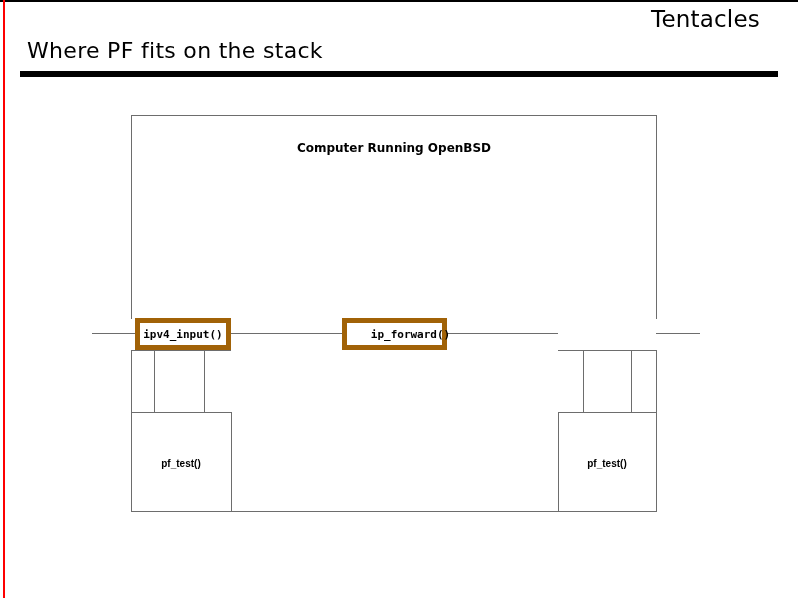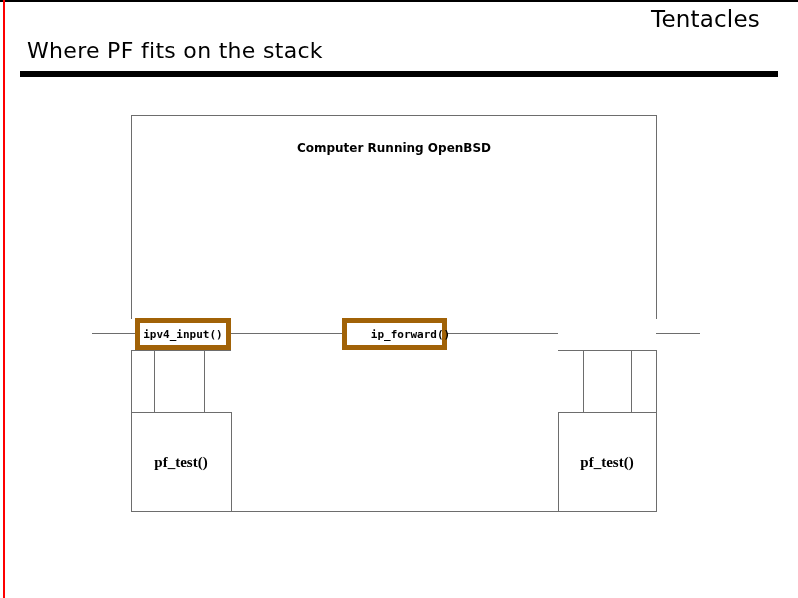--- a/index.html
+++ b/index.html
@@ -94,22 +94,22 @@
   }
   .fn-label {
     font-family: "DejaVu Sans Mono", "Liberation Mono", monospace;
     font-size: 11px;
     font-weight: bold;
     color: #000000;
     letter-spacing: 0px;
     white-space: nowrap;
   }
   .pf-label {
-    font-family: Liberation Serif, serif;
-    font-size: 15px;
+    font-family: Liberation Sans, sans-serif;
+    font-size: 10px;
     font-weight: bold;
     color: #000000;
     white-space: nowrap;
   }
   #host-caption {
     position: absolute;
     left: 131px; top: 141px;
     width: 526px;
     text-align: center;
     font-family: "DejaVu Sans", "Liberation Sans", sans-serif;

